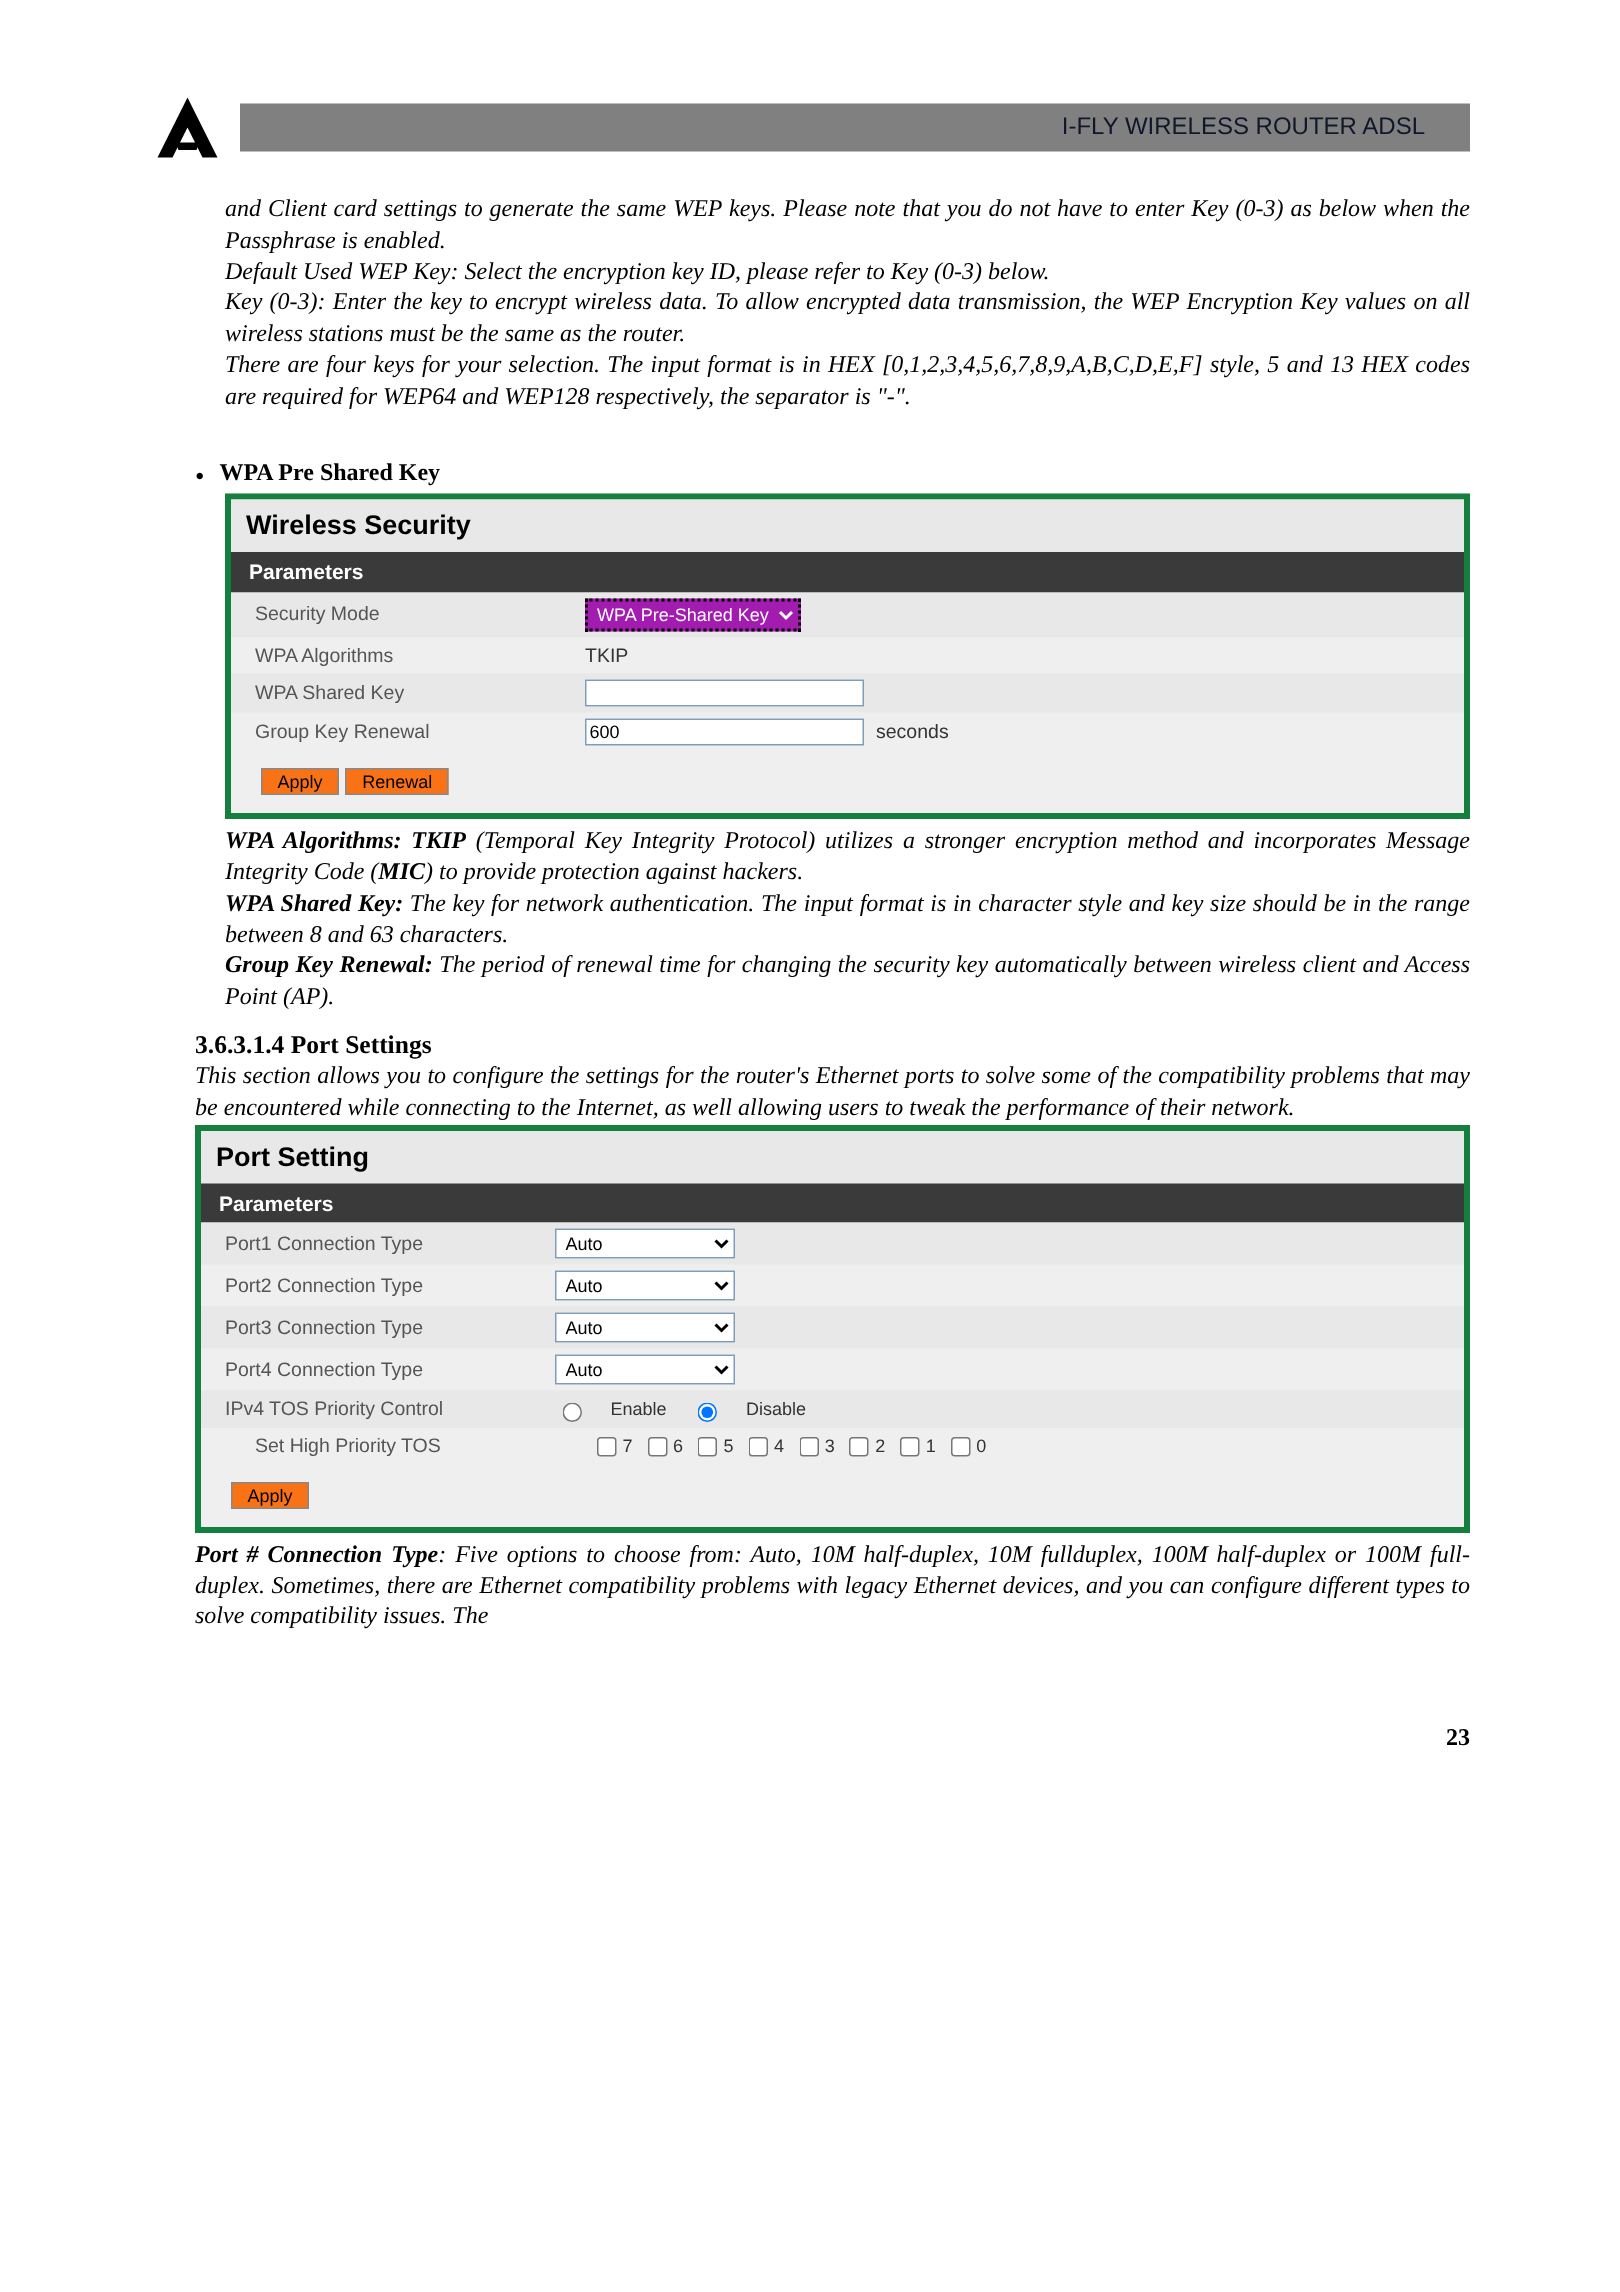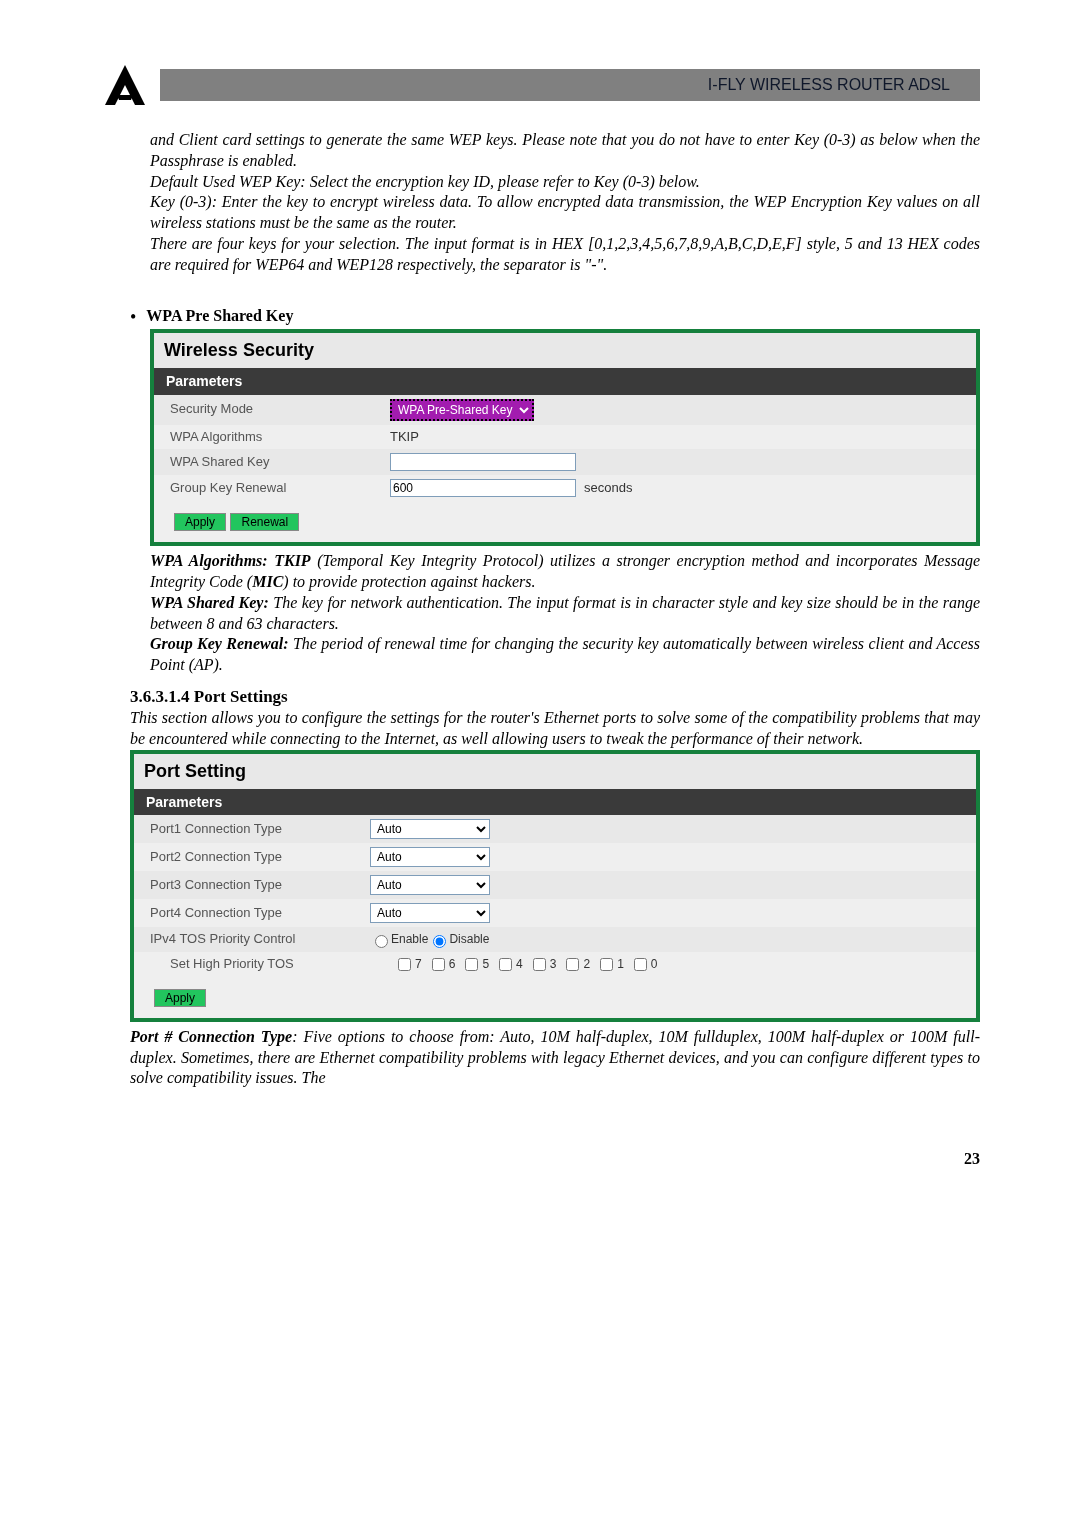--- a/index.html
+++ b/index.html
@@ -109,21 +109,21 @@
       border: 2px dotted #000;
     }
     .panel-buttons {
       padding: 10px 20px;
       background: #efefef;
     }
     .btn {
       font-size: 12px;
       padding: 1px 10px;
       border: 1px solid #888;
-      background: #22c55e;
+      background: #f97316;
       cursor: pointer;
     }
     h3 {
       font-size: 17px;
       margin: 10px 0 0 -20px;
     }
     .desc-text {
       margin-left: -20px;
     }
     .tos-checkboxes {
@@ -132,21 +132,21 @@
       align-items: center;
       font-size: 12px;
       color: #333;
     }
     .tos-checkboxes input {
       margin: 0 2px 0 8px;
     }
     .radio-group {
       display: flex;
       align-items: center;
-      gap: 0;
+      gap: 16px;
       font-size: 12px;
     }
     .page-num {
       text-align: right;
       margin-top: 60px;
       font-size: 16px;
       font-weight: bold;
     }
     .indent {
       margin-left: 20px;

